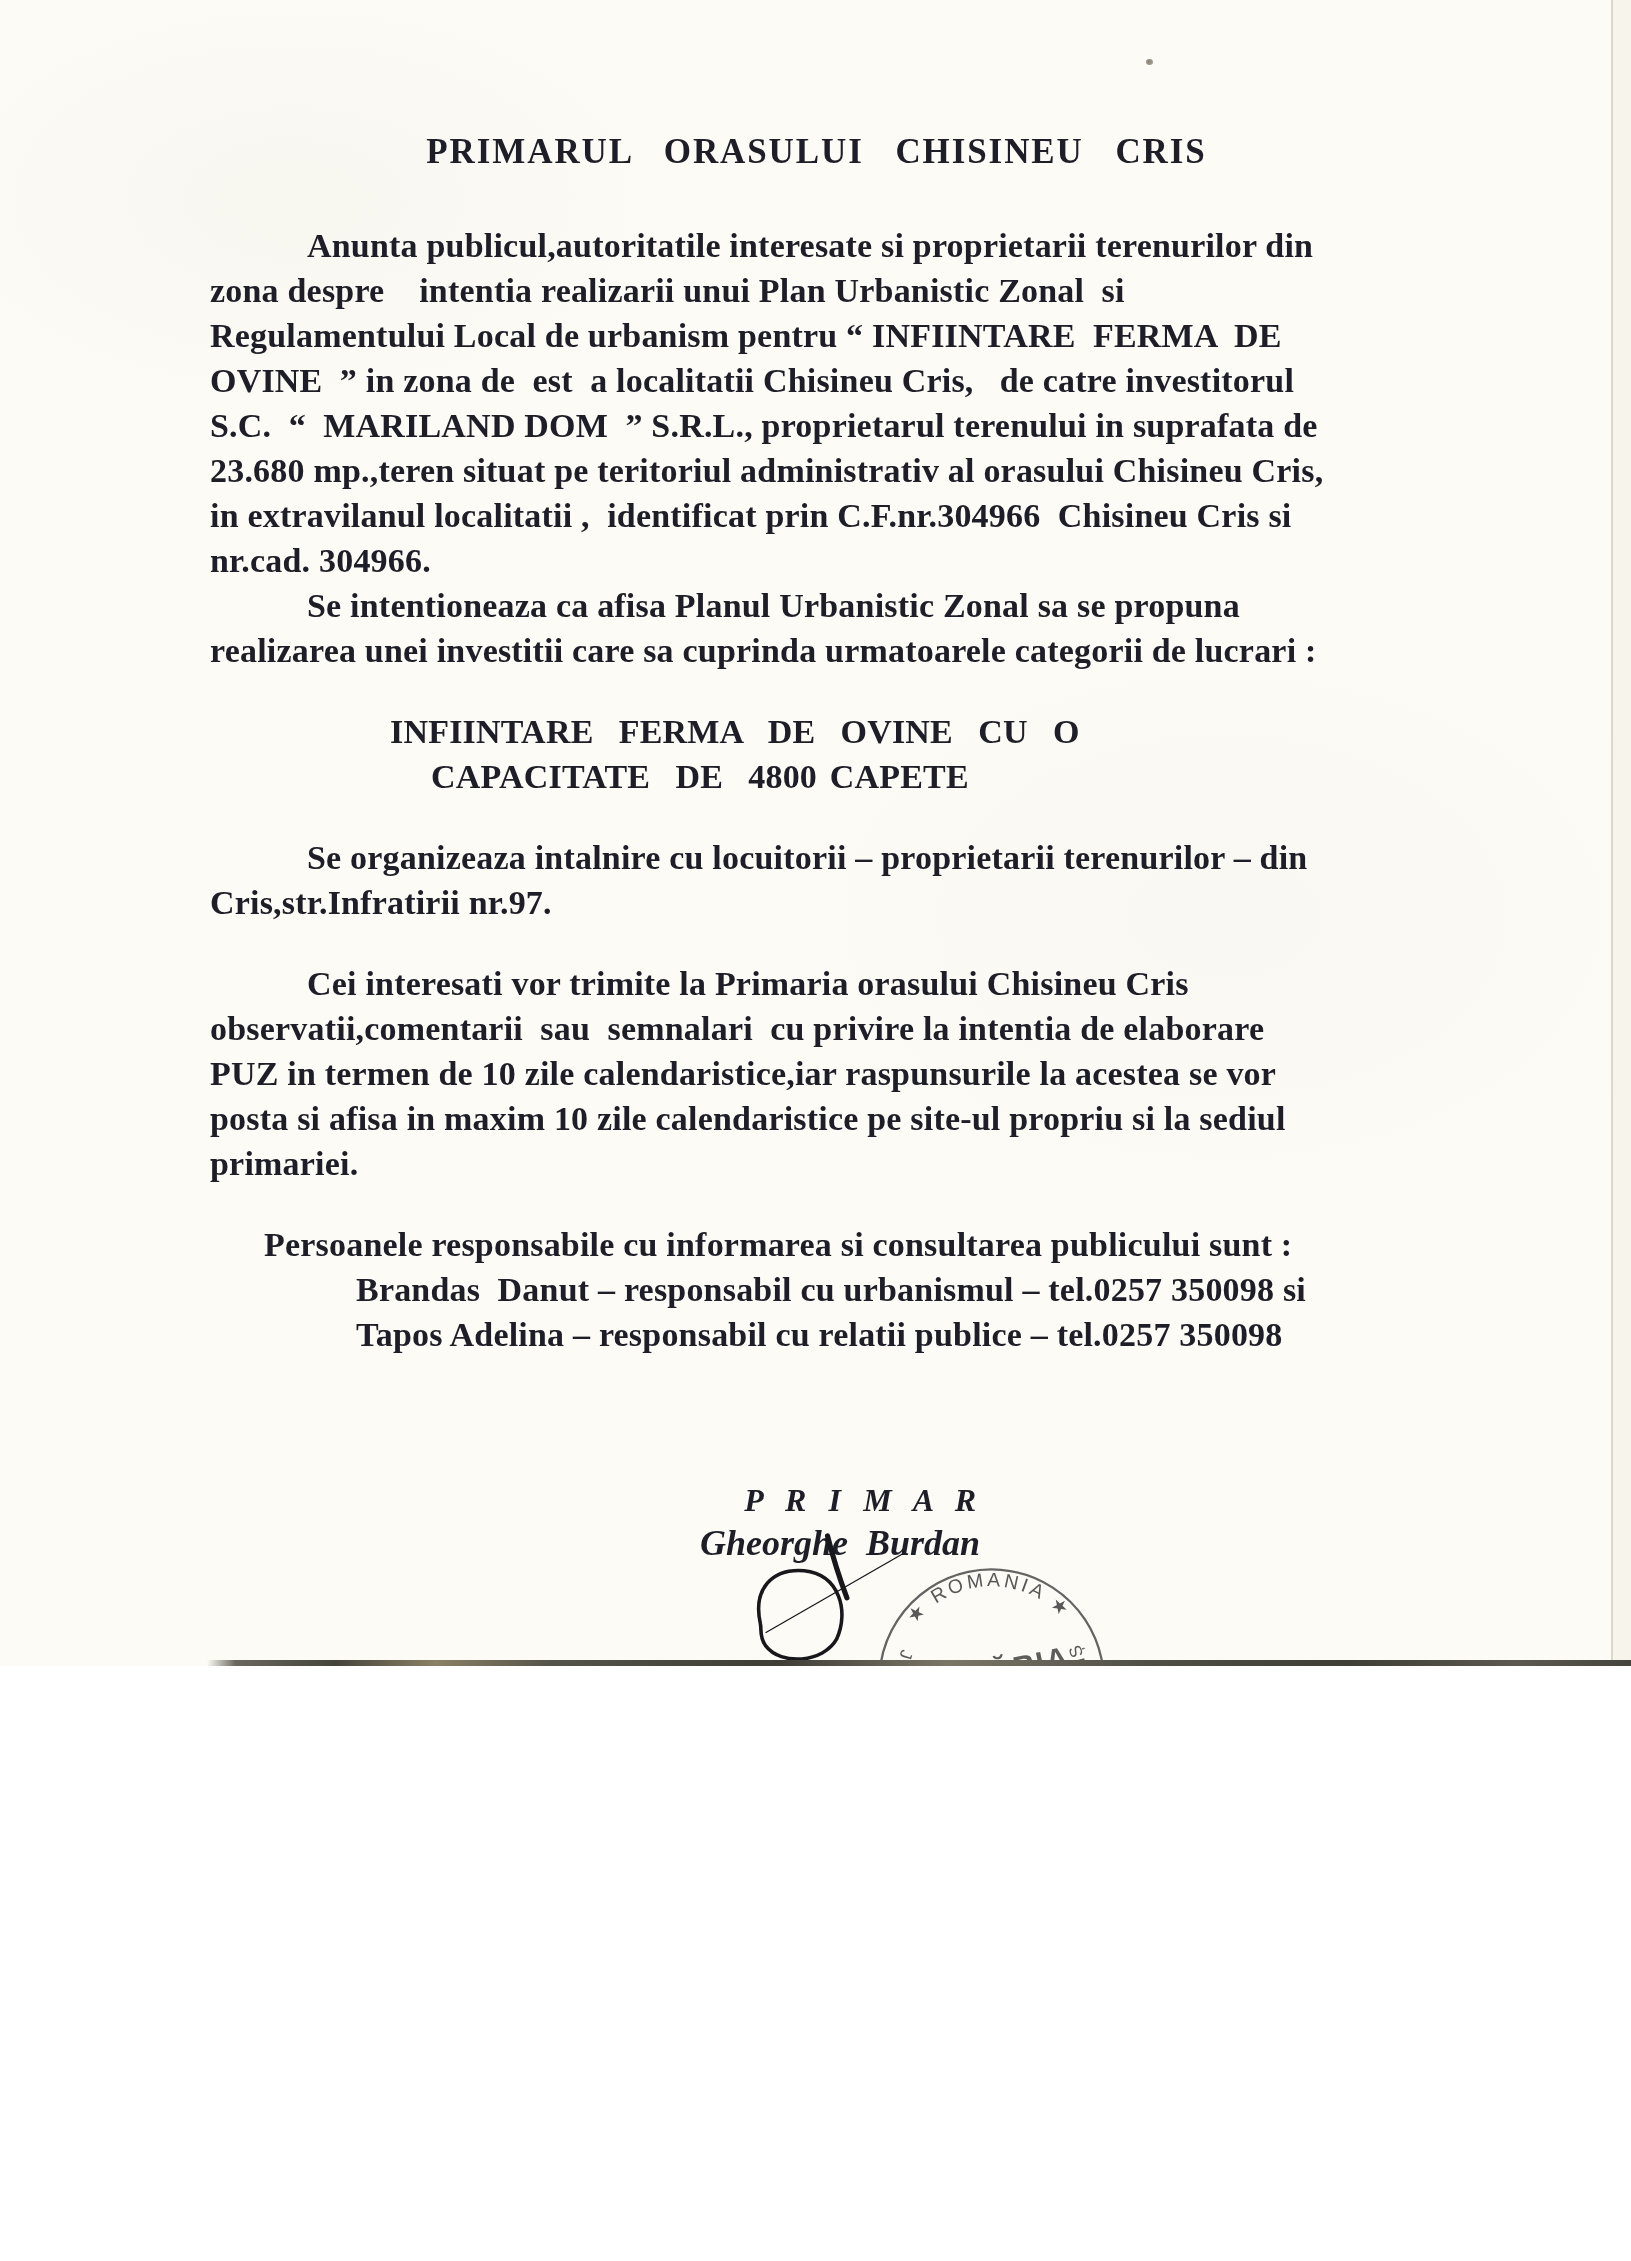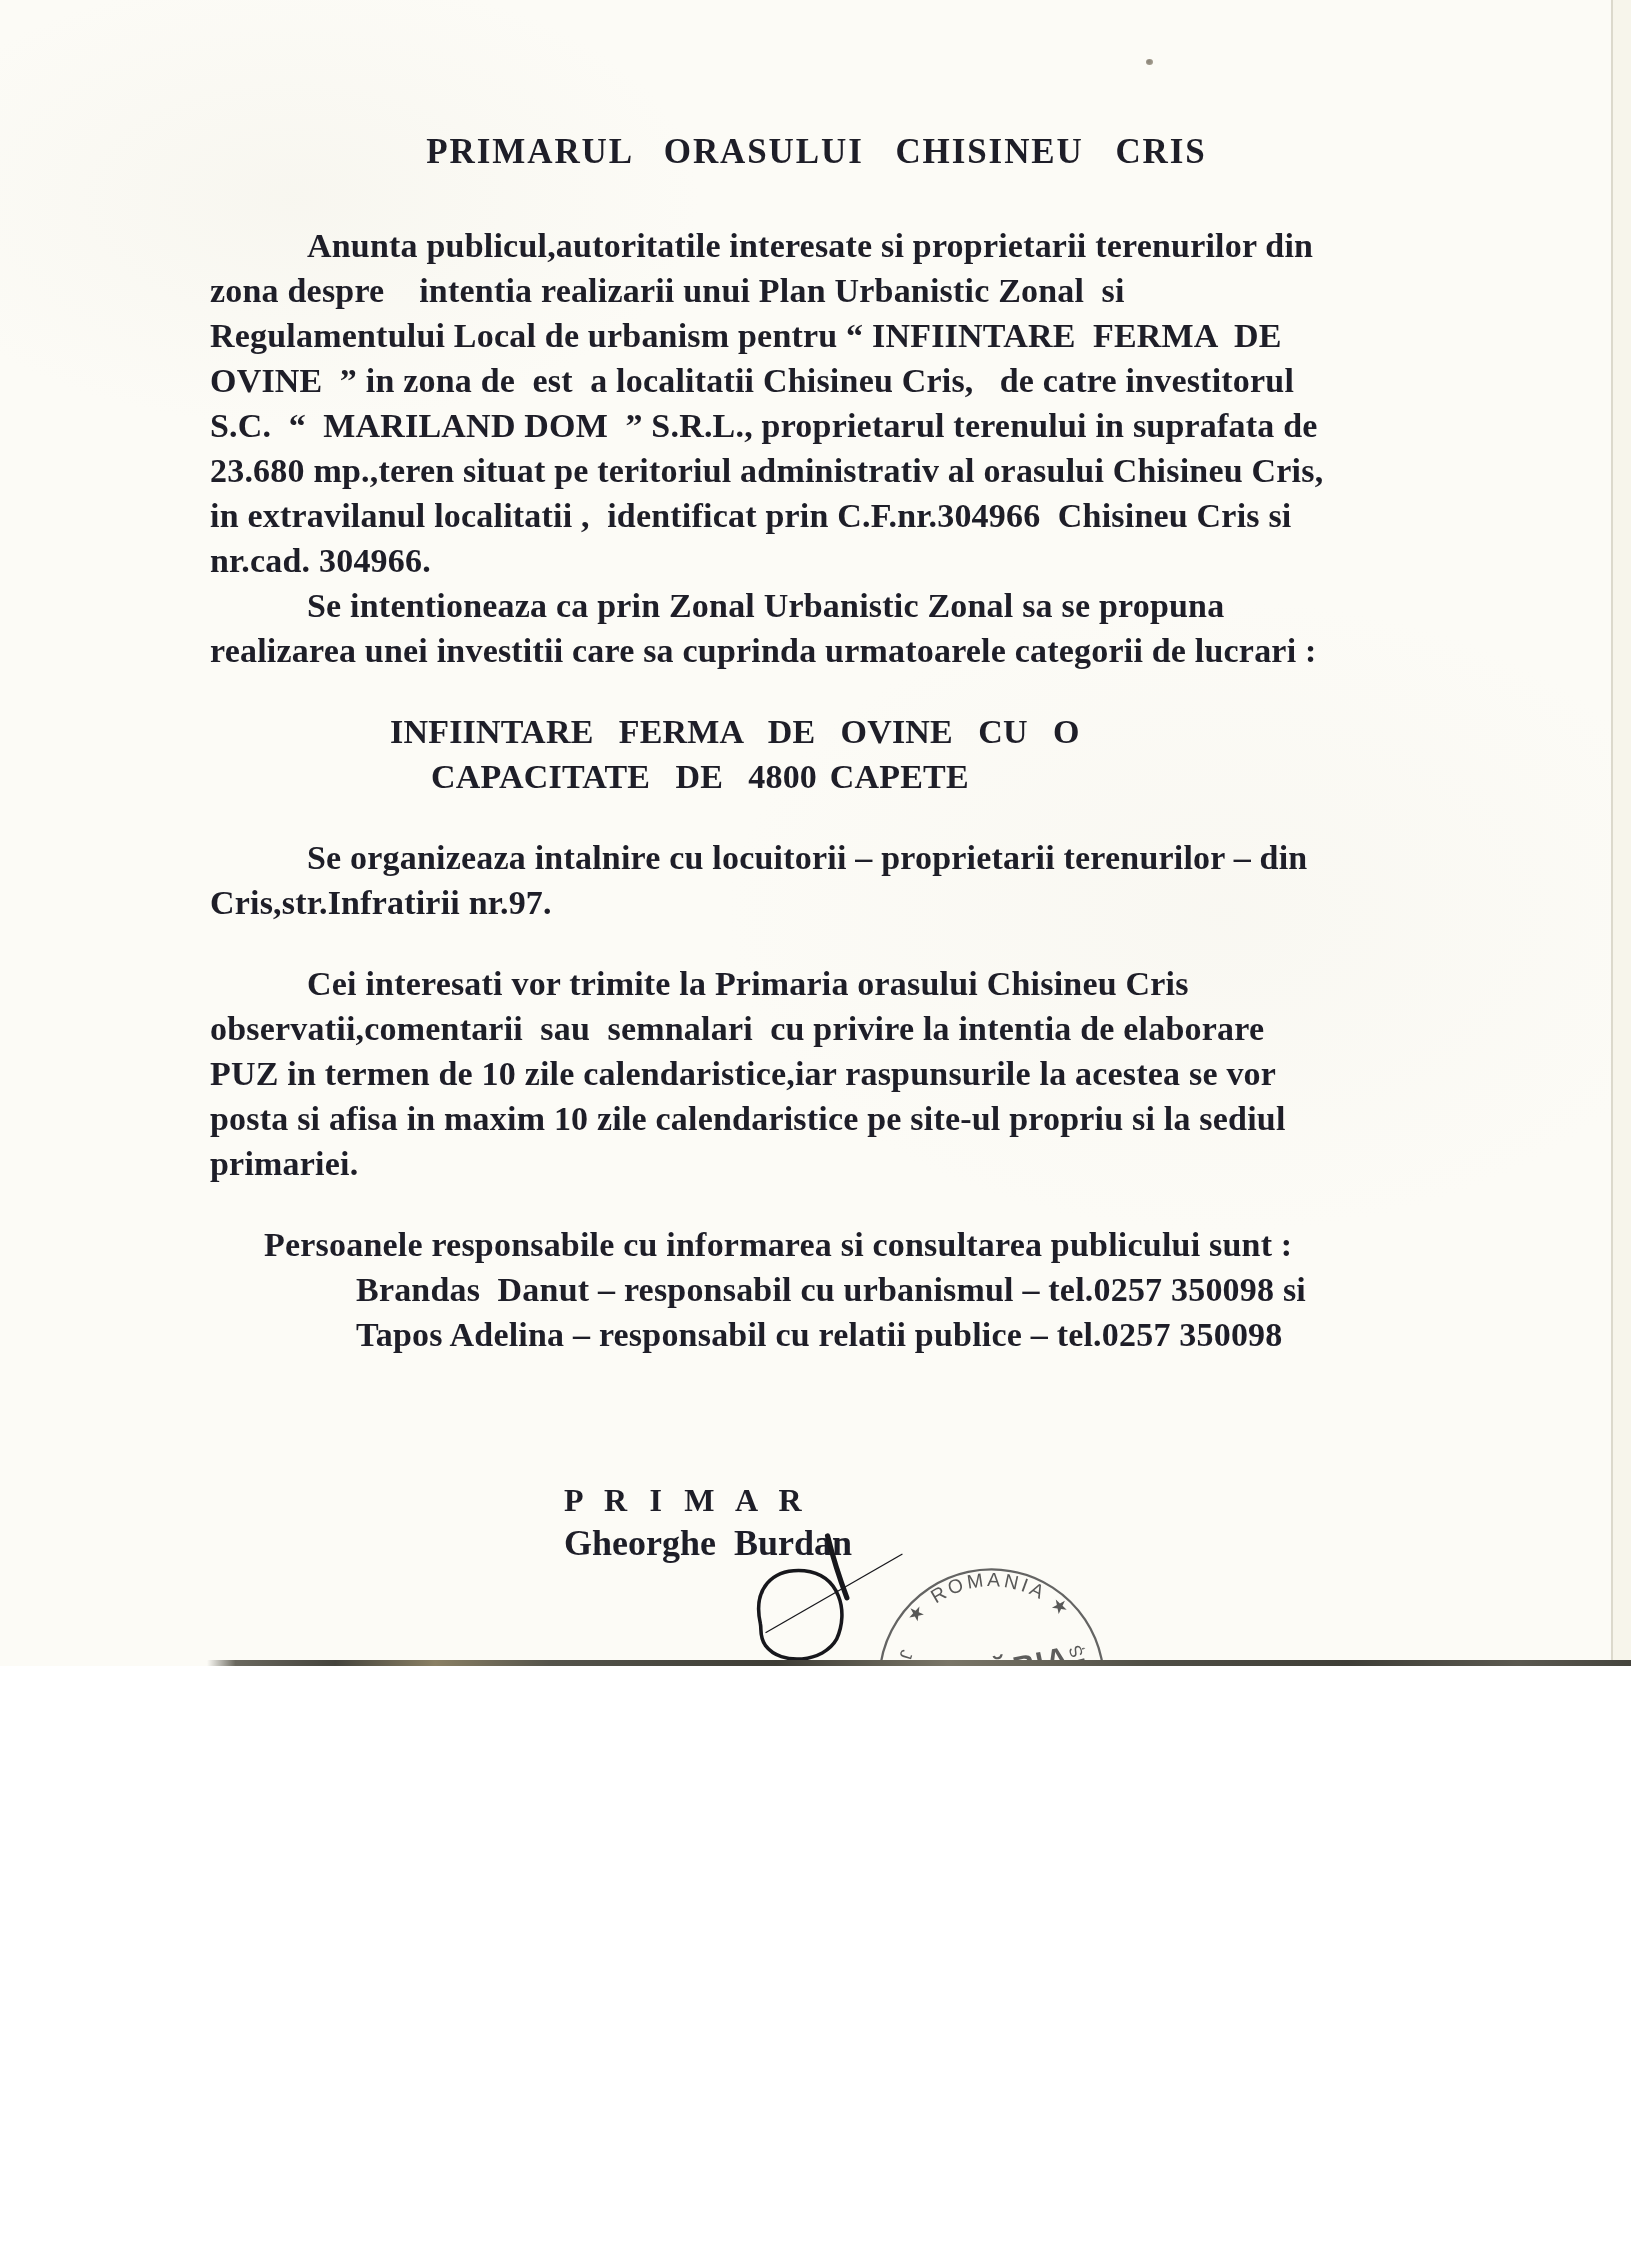--- a/index.html
+++ b/index.html
@@ -46,22 +46,23 @@
   }
   .indent { text-indent: 97px; }
   .off-83 { padding-left: 54px; }
   .off-227 { padding-left: 146px; }
   .off-279 { padding-left: 180px; }
   .off-342 { padding-left: 221px; }
   .hline { word-spacing: 3.9px; }
   .gap { height: 36px; }
   .sig-block {
     position: absolute;
-    top: 1479px; left: 564px; width: 361px;
-    text-align: left;
+    top: 1479px; left: 619px; width: 361px;
+    text-align: right;
+    font-style: italic;
   }
   .sig-role {
     font-size: 32px; font-weight: bold;
     letter-spacing: 3.9px; word-spacing: 6.5px;
     line-height: 43px;
     white-space: pre;
   }
   .sig-name {
     font-size: 36px; font-weight: bold;
     line-height: 43px;
@@ -125,21 +126,21 @@
       <div class="line">zona despre    intentia realizarii unui Plan Urbanistic Zonal  si</div>
       <div class="line">Regulamentului Local de urbanism pentru “ INFIINTARE  FERMA  DE</div>
       <div class="line">OVINE  ” in zona de  est  a localitatii Chisineu Cris,   de catre investitorul</div>
       <div class="line">S.C.  “  MARILAND DOM  ” S.R.L., proprietarul terenului in suprafata de</div>
       <div class="line">23.680 mp.,teren situat pe teritoriul administrativ al orasului Chisineu Cris,</div>
       <div class="line">in extravilanul localitatii ,  identificat prin C.F.nr.304966  Chisineu Cris si</div>
       <div class="line">nr.cad. 304966.</div>
     </div>
 
     <div>
-      <div class="line indent">Se intentioneaza ca prin Zonal Urbanistic Zonal sa se propuna</div>
+      <div class="line indent">Se intentioneaza ca afisa Planul Urbanistic Zonal sa se propuna</div>
       <div class="line">realizarea unei investitii care sa cuprinda urmatoarele categorii de lucrari :</div>
     </div>
 
     <div class="gap"></div>
 
     <div>
       <div class="line hline off-279">INFIINTARE  FERMA  DE  OVINE  CU  O</div>
       <div class="line hline off-342">CAPACITATE  DE  4800 CAPETE</div>
     </div>
 

